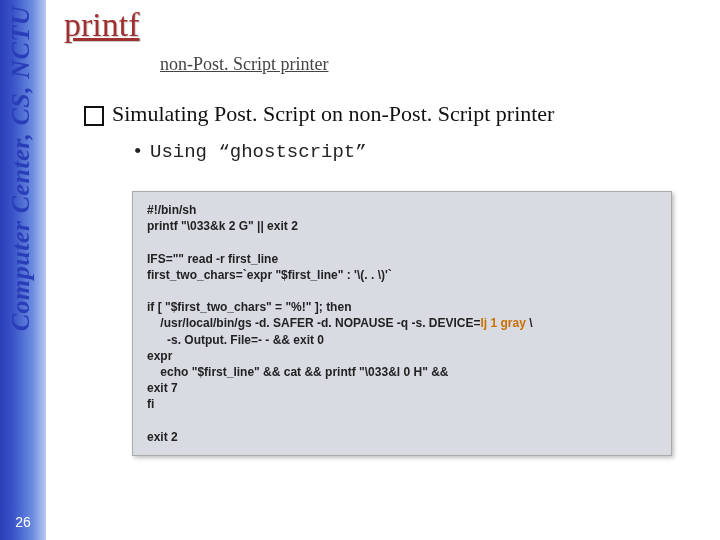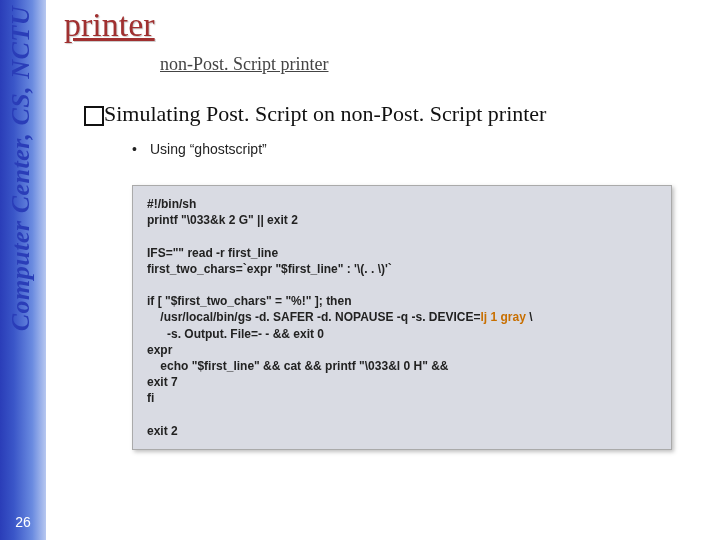--- a/index.html
+++ b/index.html
@@ -69,35 +69,35 @@
   }
   .bullet-block {
     margin-top: 26px;
     margin-left: 20px;
   }
   .bullet1 {
     font-size: 22px;
     color: #111;
     font-family: "Times New Roman", serif;
     position: relative;
-    padding-left: 20px;
+    padding-left: 28px;
   }
   .bullet1::before {
     content: "";
     position: absolute;
     left: 0;
     top: 5px;
     width: 16px;
     height: 16px;
     border: 2px solid #111;
   }
   .bullet2 {
-    font-size: 14px;
+    font-size: 19px;
     color: #222;
-    font-family: Liberation Sans, sans-serif;
+    font-family: Liberation Mono, monospace;
     margin-top: 14px;
     margin-left: 48px;
     position: relative;
     padding-left: 18px;
   }
   .bullet2::before {
     content: "•";
     position: absolute;
     left: 0;
     top: 0;
@@ -122,21 +122,21 @@
   }
 </style>
 </head>
 <body>
 
 <div class="left-bar"></div>
 <div class="vtext">Computer Center, CS, NCTU</div>
 <div class="page-num">26</div>
 
 <div class="content">
-  <div class="title">printer</div>
+  <div class="title">printf</div>
   <div class="subtitle">non-Post. Script printer</div>
 
   <div class="bullet-block">
     <div class="bullet1">Simulating Post. Script on non-Post. Script printer</div>
     <div class="bullet2">Using “ghostscript”</div>
   </div>
 
   <div class="codebox"><span>#!/bin/sh</span>
 <span>printf "\033&amp;k 2 G" || exit 2</span>
 

